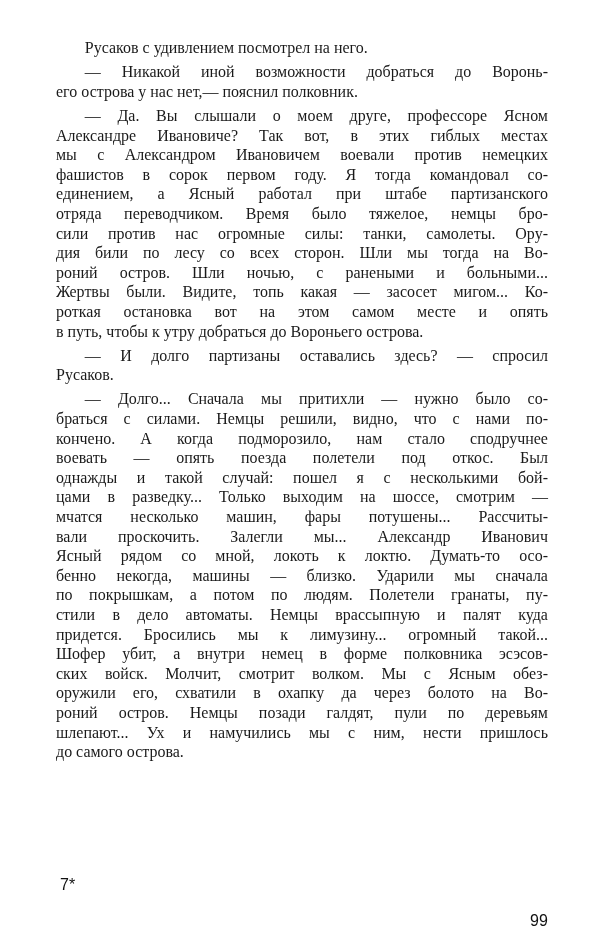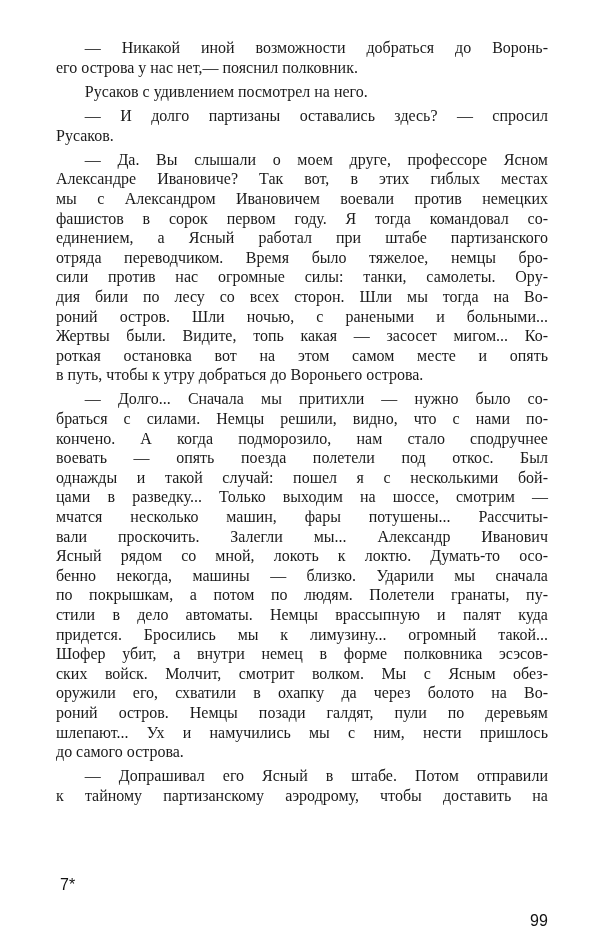--- a/index.html
+++ b/index.html
@@ -25,43 +25,43 @@
     font-size: 16px; color: #111;
   }
   .footer-left { left: 60px; font-size: 16px; top: 876px; }
   .footer-right { left: 530px; font-weight: normal; }
 </style>
 </head>
 <body>
 
 <div class="page-text">
   <div class="para">
-    <span class="line first">— Никакой иной возможности добраться до Воронь-</span>
-    <span class="line last">его острова у нас нет,— пояснил полковник.</span>
-  </div>
-  <div class="para">
     <span class="line first last">Русаков с удивлением посмотрел на него.</span>
   </div>
   <div class="para">
-    <span class="line first">— И долго партизаны оставались здесь? — спросил</span>
-    <span class="line last">Русаков.</span>
+    <span class="line first">— Никакой иной возможности добраться до Воронь-</span>
+    <span class="line last">его острова у нас нет,— пояснил полковник.</span>
   </div>
   <div class="para">
     <span class="line first">— Да. Вы слышали о моем друге, профессоре Ясном</span>
     <span class="line">Александре Ивановиче? Так вот, в этих гиблых местах</span>
     <span class="line">мы с Александром Ивановичем воевали против немецких</span>
     <span class="line">фашистов в сорок первом году. Я тогда командовал со-</span>
     <span class="line">единением, а Ясный работал при штабе партизанского</span>
     <span class="line">отряда переводчиком. Время было тяжелое, немцы бро-</span>
     <span class="line">сили против нас огромные силы: танки, самолеты. Ору-</span>
     <span class="line">дия били по лесу со всех сторон. Шли мы тогда на Во-</span>
     <span class="line">роний остров. Шли ночью, с ранеными и больными...</span>
     <span class="line">Жертвы были. Видите, топь какая — засосет мигом... Ко-</span>
     <span class="line">роткая остановка вот на этом самом месте и опять</span>
     <span class="line last">в путь, чтобы к утру добраться до Вороньего острова.</span>
+  </div>
+  <div class="para">
+    <span class="line first">— И долго партизаны оставались здесь? — спросил</span>
+    <span class="line last">Русаков.</span>
   </div>
   <div class="para">
     <span class="line first">— Долго... Сначала мы притихли — нужно было со-</span>
     <span class="line">браться с силами. Немцы решили, видно, что с нами по-</span>
     <span class="line">кончено. А когда подморозило, нам стало сподручнее</span>
     <span class="line">воевать — опять поезда полетели под откос. Был</span>
     <span class="line">однажды и такой случай: пошел я с несколькими бой-</span>
     <span class="line">цами в разведку... Только выходим на шоссе, смотрим —</span>
     <span class="line">мчатся несколько машин, фары потушены... Рассчиты-</span>
     <span class="line">вали проскочить. Залегли мы... Александр Иванович</span>
@@ -70,20 +70,16 @@
     <span class="line">по покрышкам, а потом по людям. Полетели гранаты, пу-</span>
     <span class="line">стили в дело автоматы. Немцы врассыпную и палят куда</span>
     <span class="line">придется. Бросились мы к лимузину... огромный такой...</span>
     <span class="line">Шофер убит, а внутри немец в форме полковника эсэсов-</span>
     <span class="line">ских войск. Молчит, смотрит волком. Мы с Ясным обез-</span>
     <span class="line">оружили его, схватили в охапку да через болото на Во-</span>
     <span class="line">роний остров. Немцы позади галдят, пули по деревьям</span>
     <span class="line">шлепают... Ух и намучились мы с ним, нести пришлось</span>
     <span class="line last">до самого острова.</span>
   </div>
-  <div class="para">
-    <span class="line first">— Допрашивал его Ясный в штабе. Потом отправили</span>
-    <span class="line">к тайному партизанскому аэродрому, чтобы доставить на</span>
-  </div>
 </div>
 
 <div class="footer-left">7*</div>
 <div class="footer-right">99</div>
 
 </body></html>

